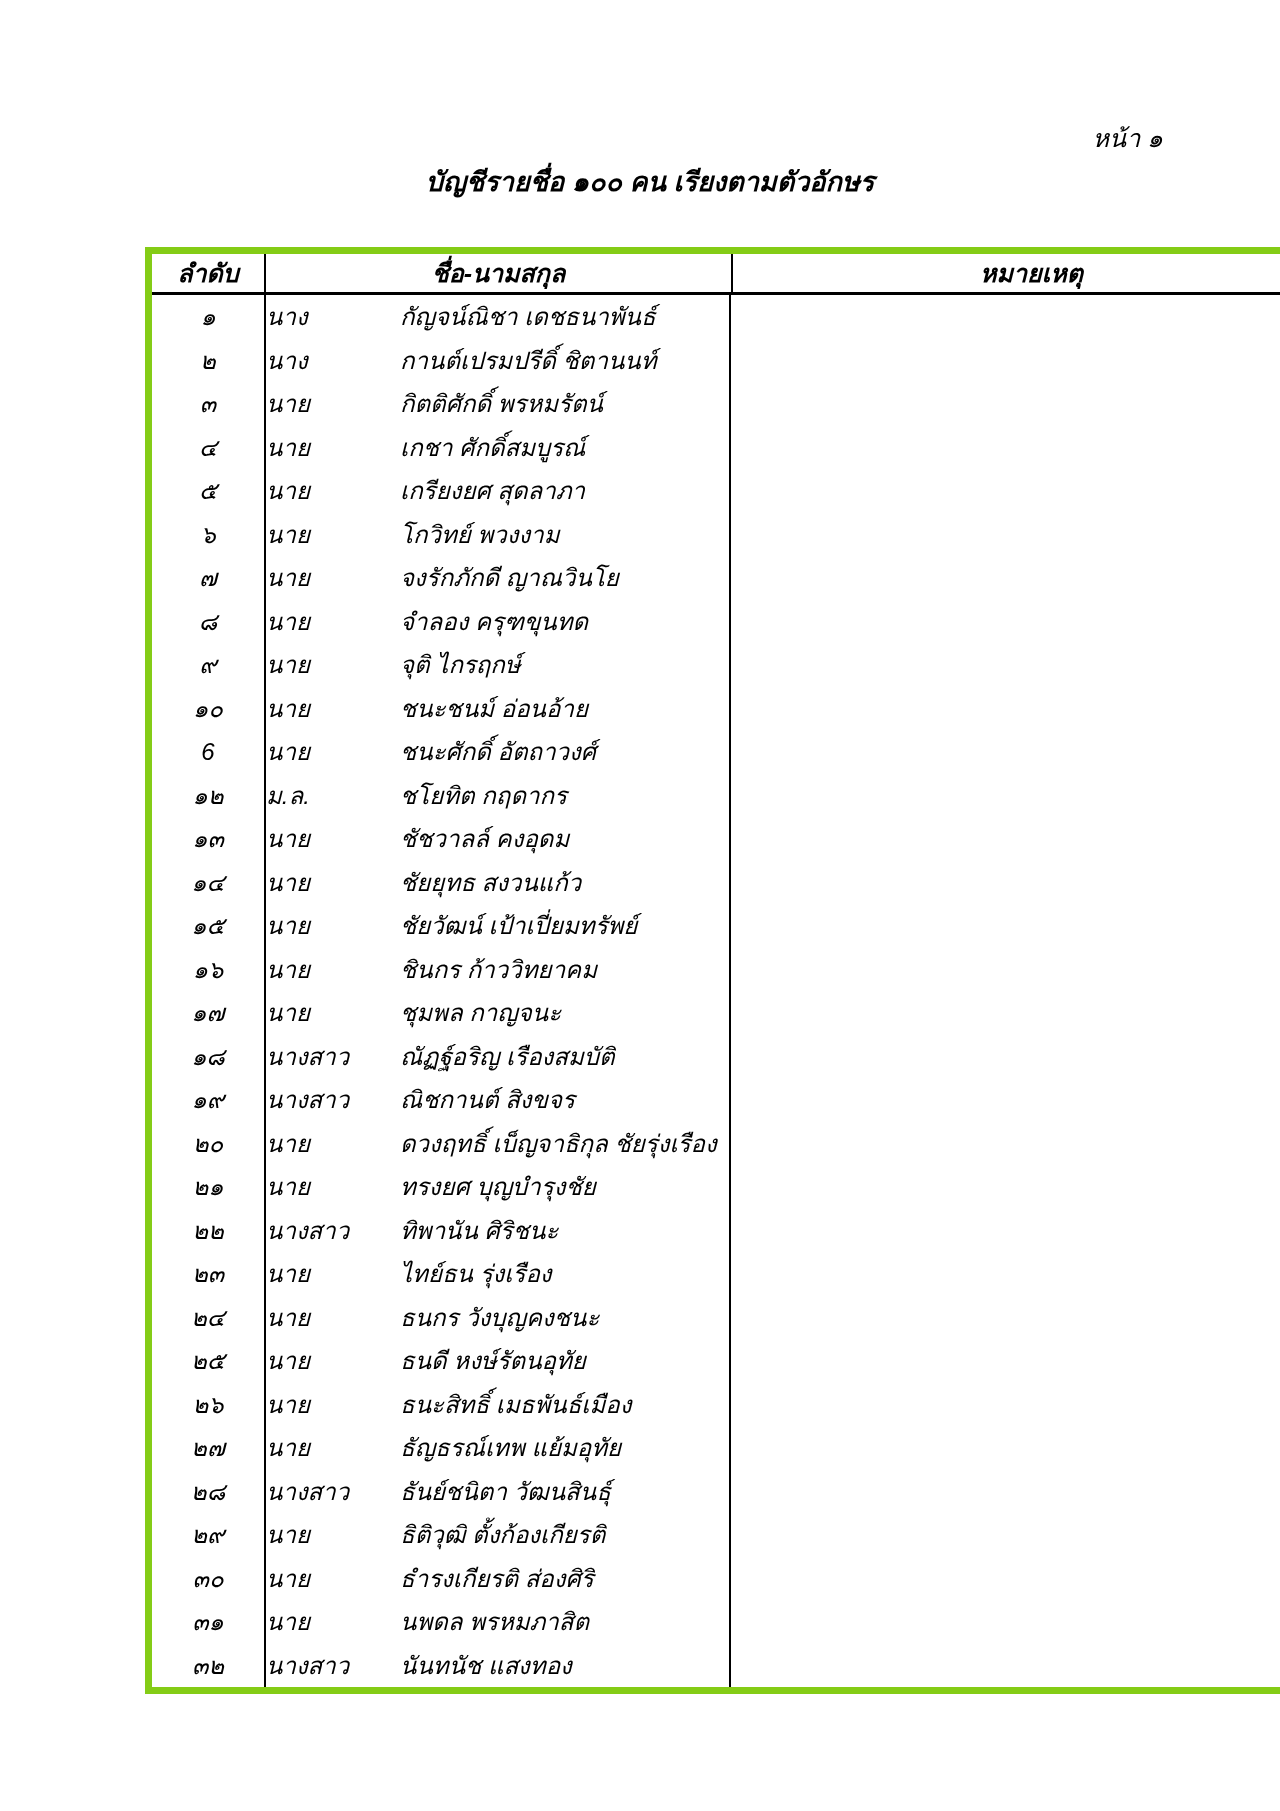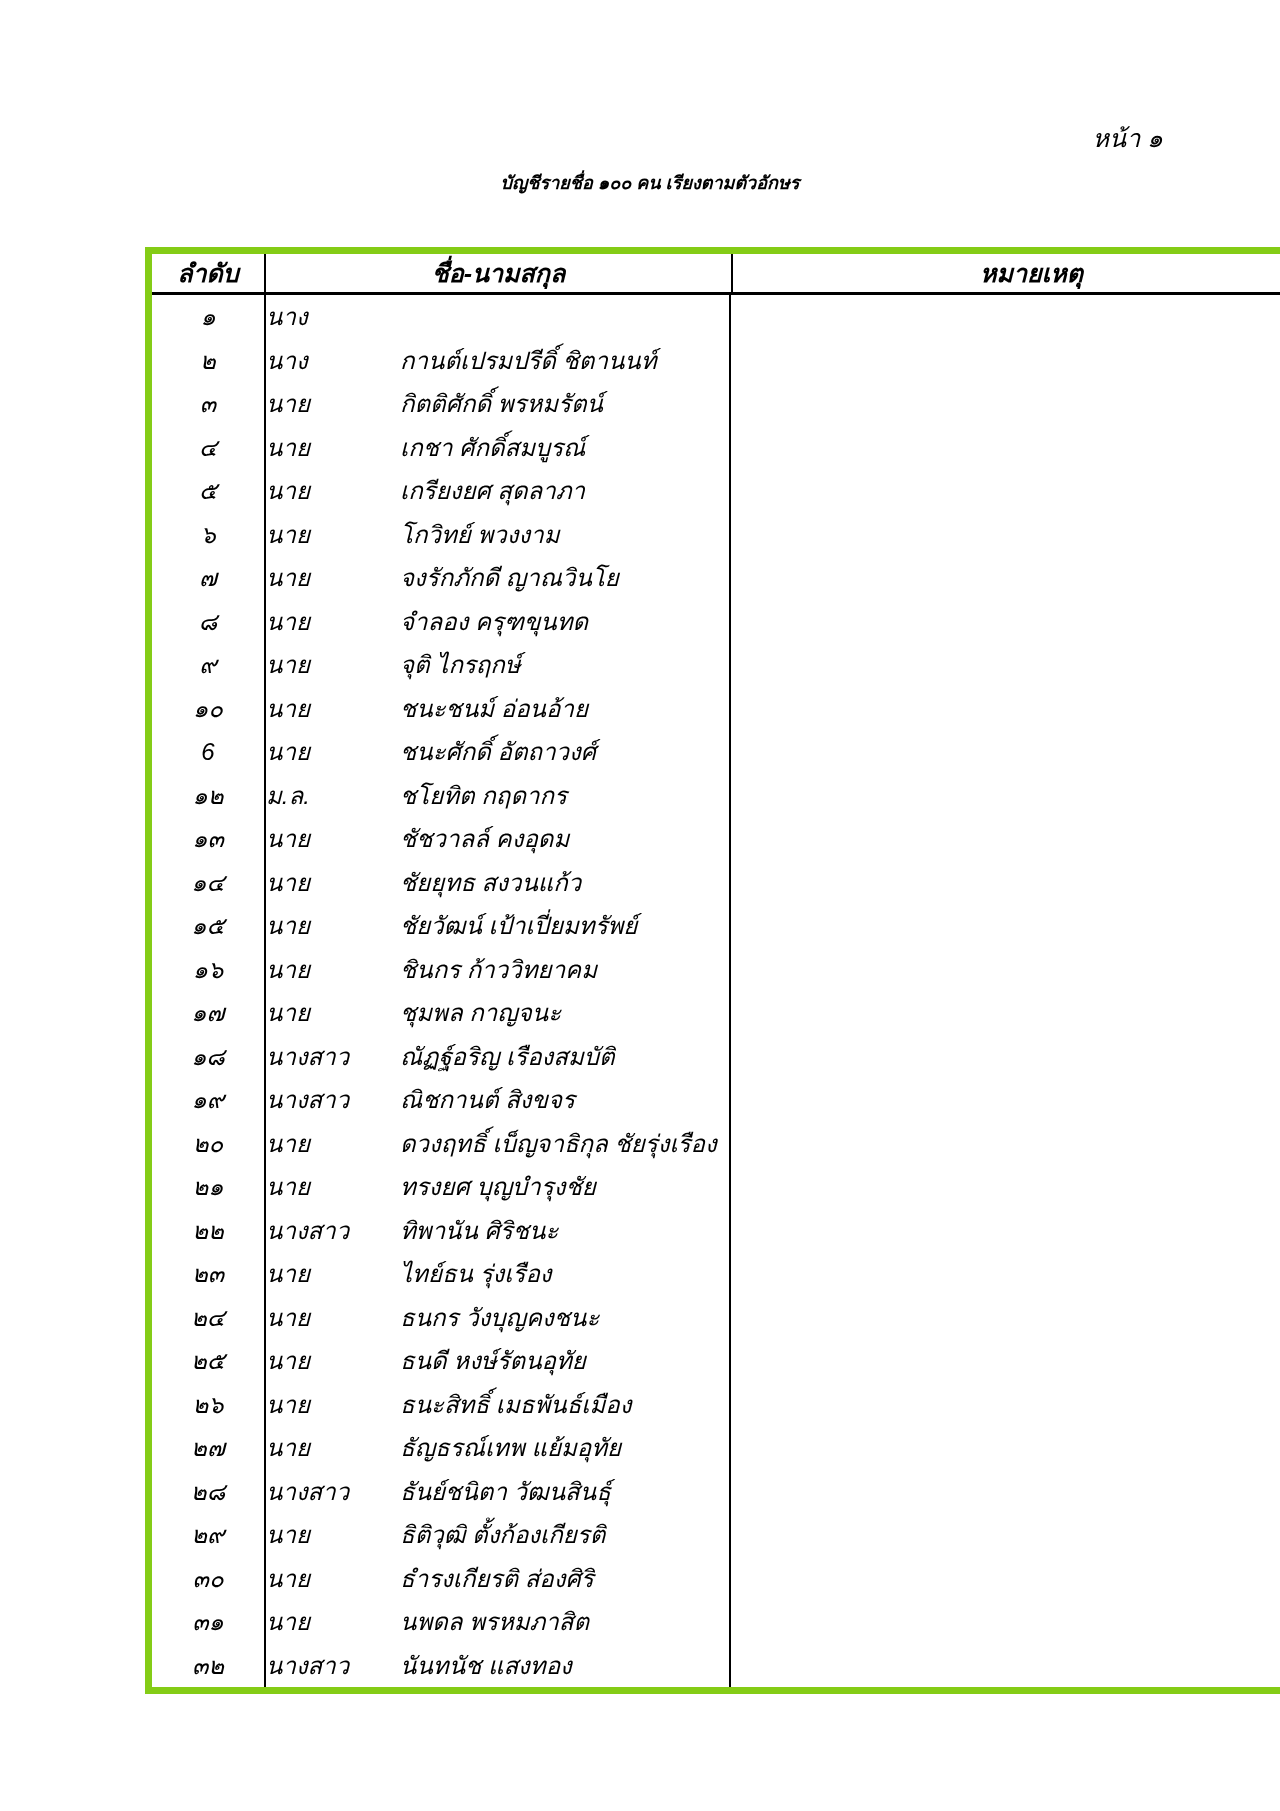--- a/index.html
+++ b/index.html
@@ -20,25 +20,25 @@
   .page-number {
     position: absolute;
     top: 118px;
     right: 117px;
     font-size: 25px;
     font-weight: 400;
     white-space: nowrap;
   }
   .doc-title {
     position: absolute;
-    top: 168px;
+    top: 160px;
     left: 145px;
     width: 1010px;
     text-align: center;
-    font-size: 18px;
+    font-size: 27px;
     font-weight: 700;
     white-space: nowrap;
   }
   .name-table {
     position: absolute;
     top: 247px;
     left: 145px;
     width: 1192px;
     border: 7px solid #84cc16;
     box-sizing: border-box;
@@ -108,20 +108,21 @@
       <div class="cell">ชื่อ-นามสกุล</div>
       <div class="cell c-remark" style="border-left:2px solid #000;">หมายเหตุ</div>
     </div>
 
     <div>
 
         <div class="t-row t-body-row">
           <div class="cell c-index">๑</div>
           <div class="cell c-name">
             <span class="prefix">นาง</span>
+            <span class="fullname">กัญจน์ณิชา เดชธนาพันธ์</span>
           </div>
           <div class="cell c-remark"></div>
         </div>
 
         <div class="t-row t-body-row">
           <div class="cell c-index">๒</div>
           <div class="cell c-name">
             <span class="prefix">นาง</span>
             <span class="fullname">กานต์เปรมปรีดิ์ ชิตานนท์</span>
           </div>

